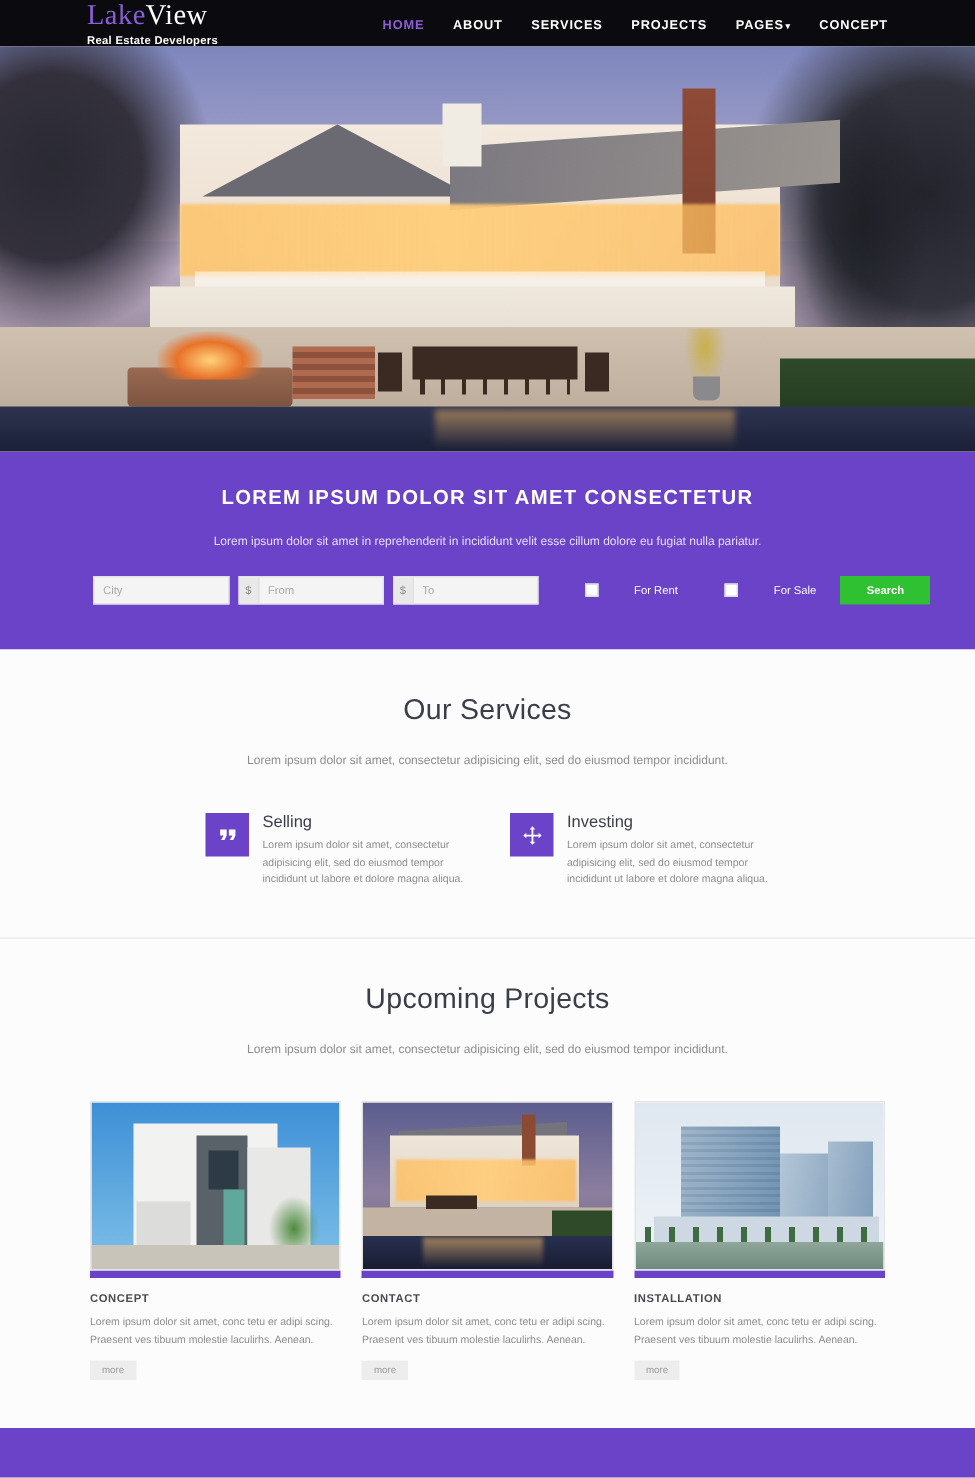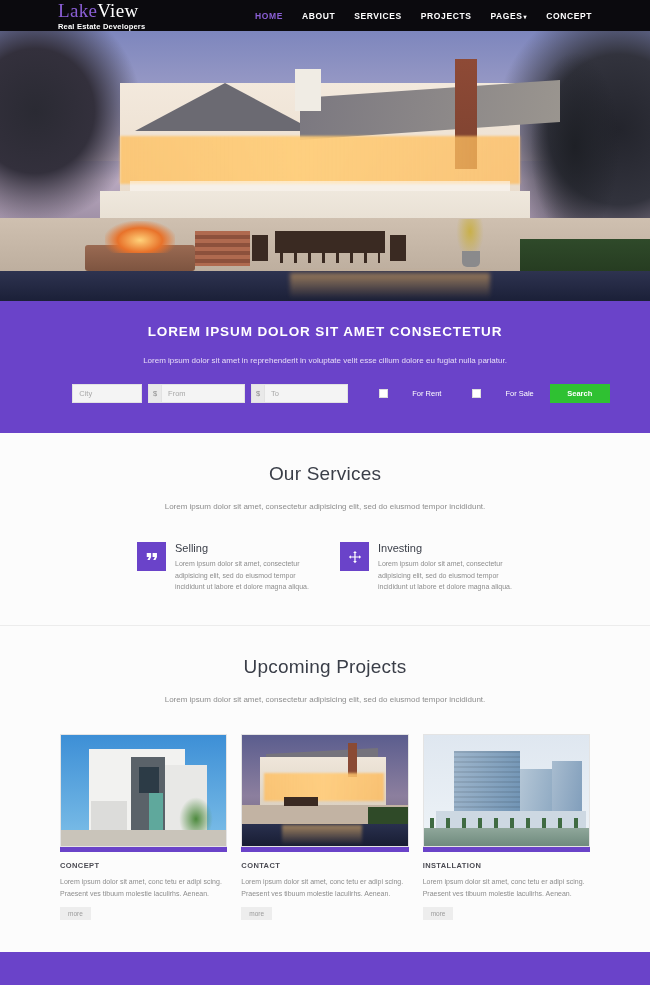--- a/index.html
+++ b/index.html
@@ -100,21 +100,21 @@
   .field {
     background: #f4f4f4; border: 1px solid #e2e2e2; height: 19px;
     display: flex; align-items: center;
   }
   .field input {
     border: 0; background: transparent; outline: none;
     font-size: 7.5px; color: #9a9a9a; height: 100%;
     padding: 0 6px; width: 100%; font-family: "Liberation Sans", sans-serif;
   }
   .field input::placeholder { color: #a8a8a8; }
-  .f-city { width: 70px; margin-left: 32px; }
+  .f-city { width: 91px; margin-left: 32px; }
   .f-from, .f-to { width: 97px; }
   .dollar {
     width: 15px; height: 100%; display: flex; align-items: center; justify-content: center;
     font-size: 7.5px; color: #8d8d8d; background: #e9e9e9; border-right: 1px solid #e2e2e2;
   }
   .chk { display: flex; align-items: center; gap: 3px; margin-left: 4px; }
   .chk .box { width: 9px; height: 9px; background: #fff; border: 1px solid #ddd; }
   .chk span { color: #fff; font-size: 7.5px; margin-left: 21px; }
   .search-btn {
     background: #2fc132; color: #fff; border: 0; height: 19px; width: 60px;
@@ -257,21 +257,21 @@
   <div class="chair-l"></div>
   <div class="chair-r"></div>
   <div class="plant"></div>
   <div class="pot"></div>
   <div class="pool"></div>
   <div class="pool-ref"></div>
 </div>
 
 <div class="banner">
   <h1>LOREM IPSUM DOLOR SIT AMET CONSECTETUR</h1>
-  <p>Lorem ipsum dolor sit amet in reprehenderit in voluptate velit esse cillum dolore eu fugiat nulla pariatur.</p>
+  <p>Lorem ipsum dolor sit amet in reprehenderit in incididunt velit esse cillum dolore eu fugiat nulla pariatur.</p>
   <div class="search-row">
     <div class="field f-city">
       <input type="text" placeholder="City" style="">
     </div>
     <div class="field f-from">
       <div class="dollar">$</div>
       <input type="text" placeholder="From" style="">
     </div>
     <div class="field f-to">
       <div class="dollar">$</div>

